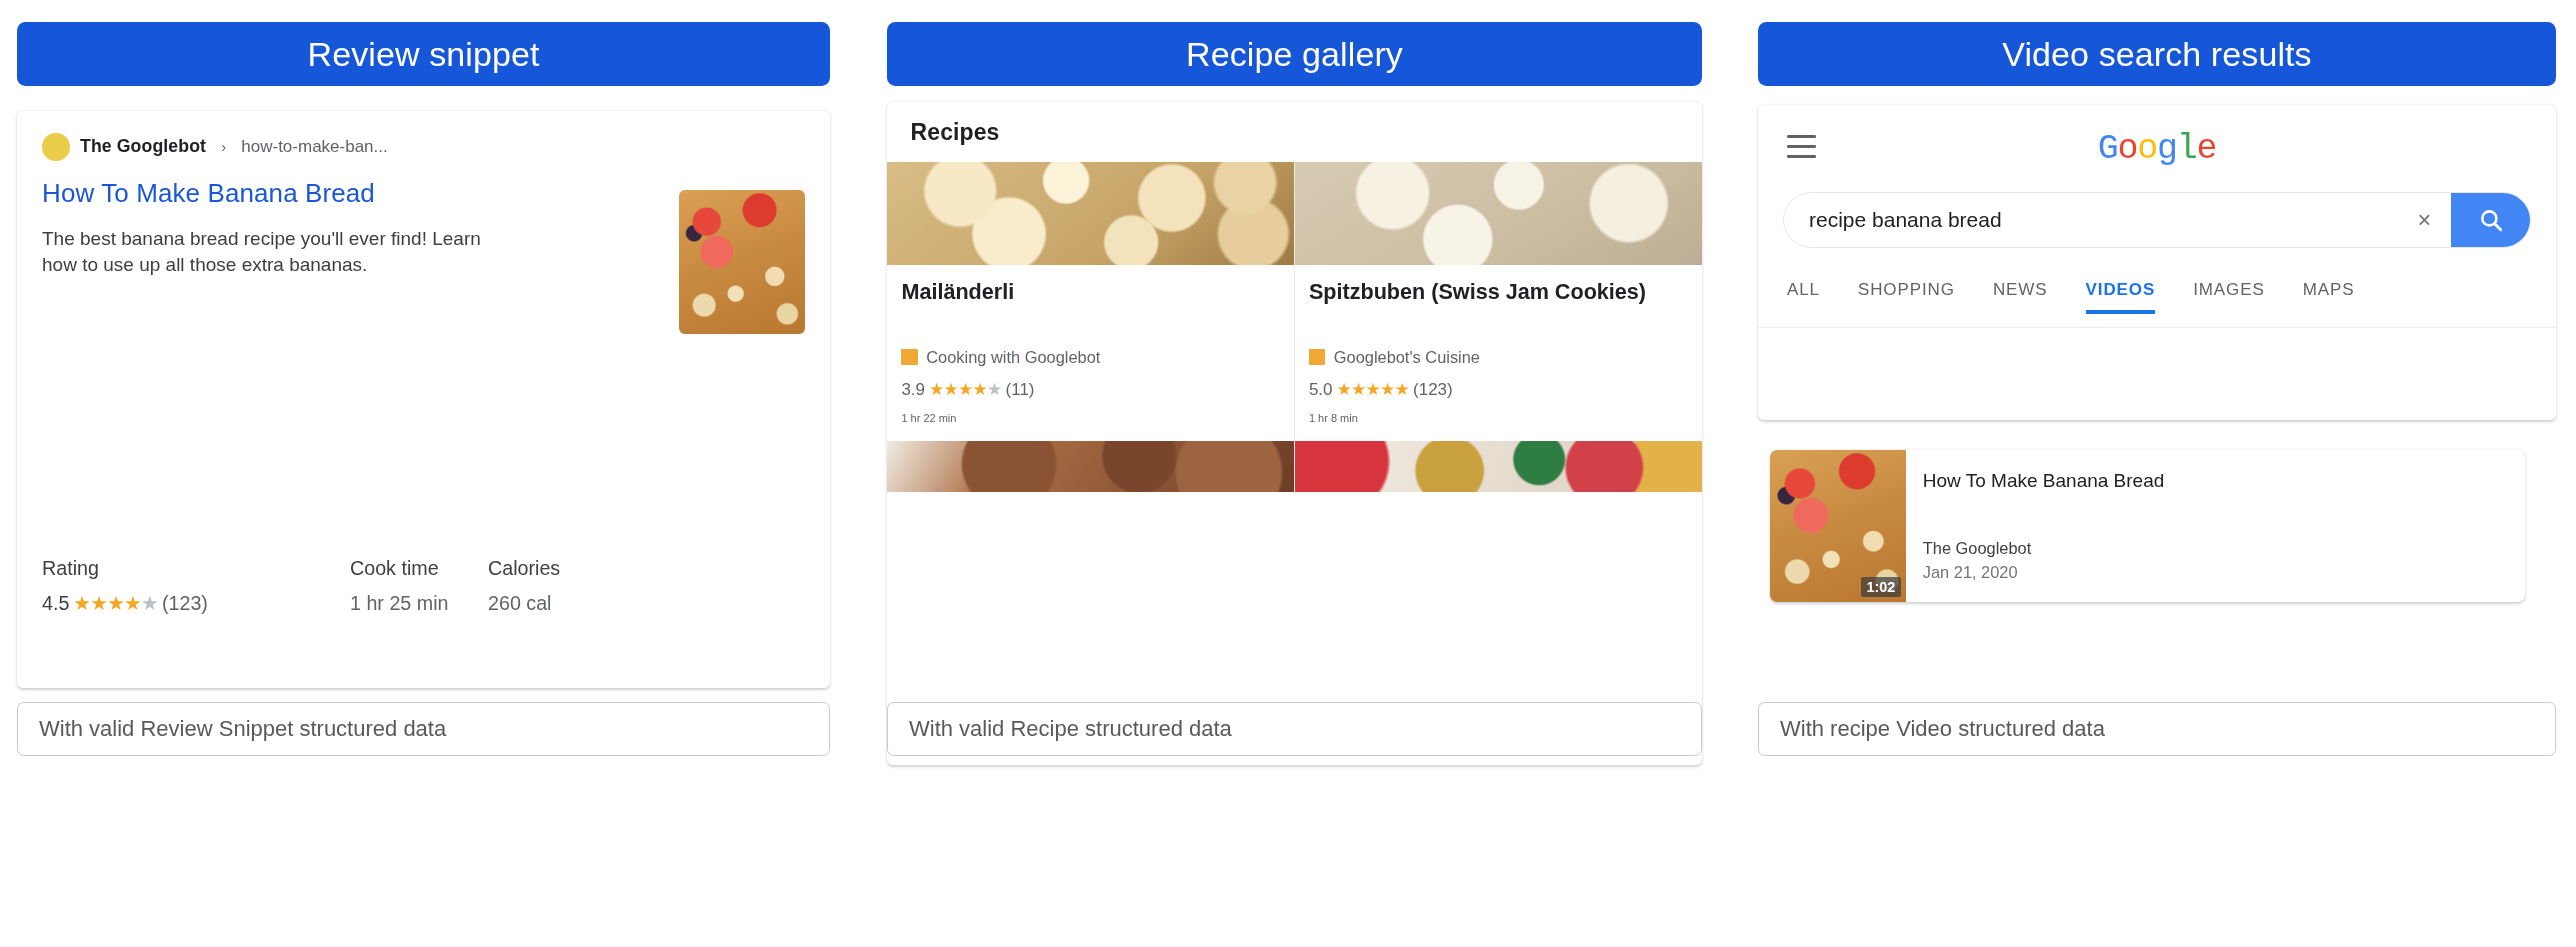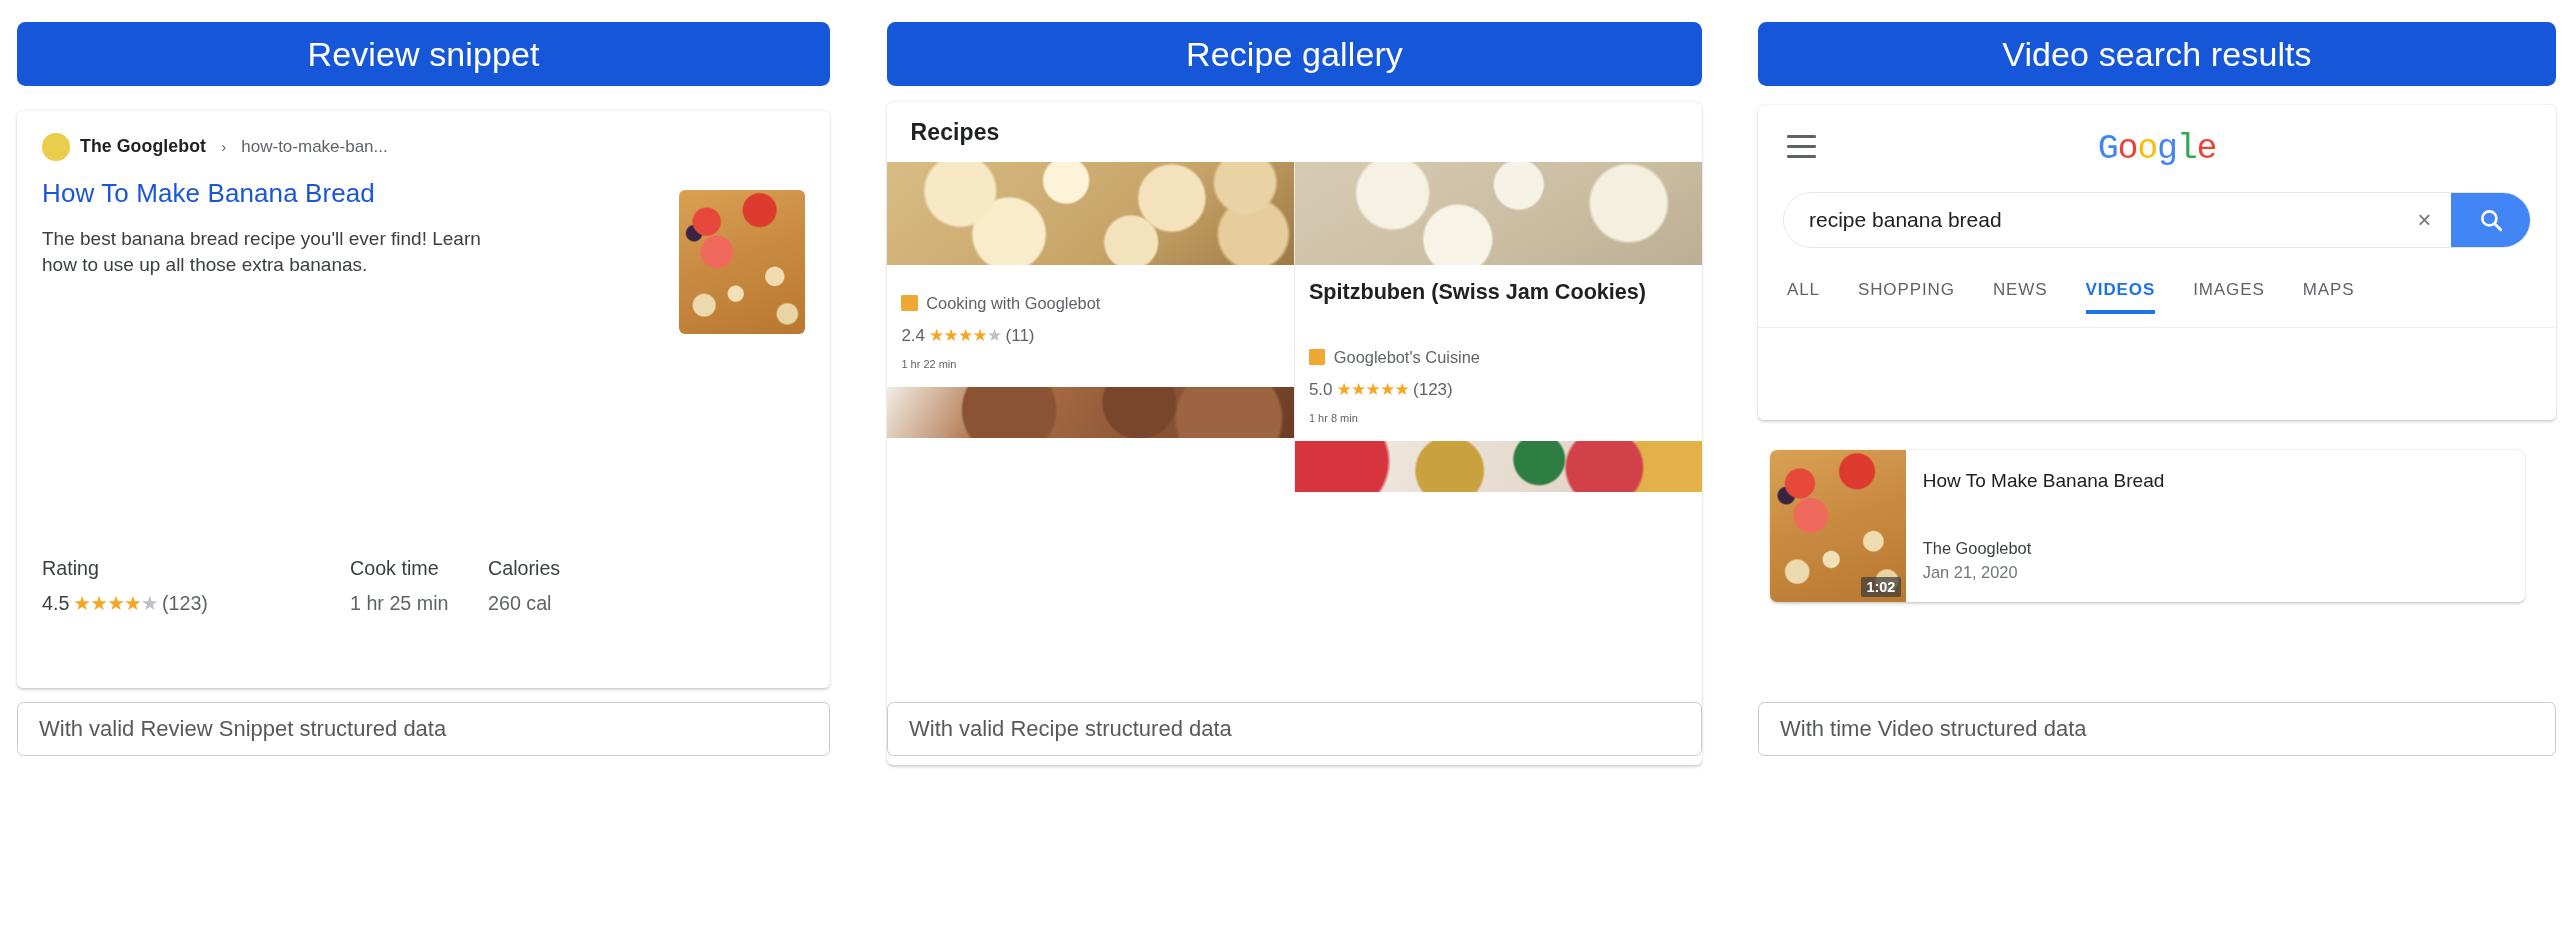--- a/index.html
+++ b/index.html
@@ -280,26 +280,27 @@
         <h3>Recipes</h3>
       </div>
 
       <div class="rg-grid">
 
         <div class="rg-cell">
           <div class="rg-img">
             <div class="ph ph-cookies1"></div>
           </div>
           <div class="rg-info">
+            <div class="rg-name">Mailänderli</div>
             <div class="rg-src">
               <span class="rg-fav"></span>
               <span class="rg-srcname">Cooking with Googlebot</span>
             </div>
             <div class="rg-rate">
-              <span>2.4</span>
+              <span>3.9</span>
               <span class="stars"><span class="st-on">★★★★</span><span class="st-off">★</span></span>
               <span>(11)</span>
             </div>
             <div class="rg-time">1 hr 22 min</div>
           </div>
           <div class="rg-img2">
             <div class="ph ph-choco"></div>
           </div>
         </div>
 
@@ -378,18 +379,18 @@
         <span class="vr-dur">1:02</span>
       </div>
       <div class="vr-body">
         <div class="vr-title">How To Make Banana Bread</div>
         <div class="vr-src">The Googlebot</div>
         <div class="vr-date">Jan 21, 2020</div>
       </div>
     </div>
 
     <div class="caption">
-      <span>With time Video structured data</span>
+      <span>With recipe Video structured data</span>
     </div>
   </div>
 
 </div>
 
 
 </body></html>

